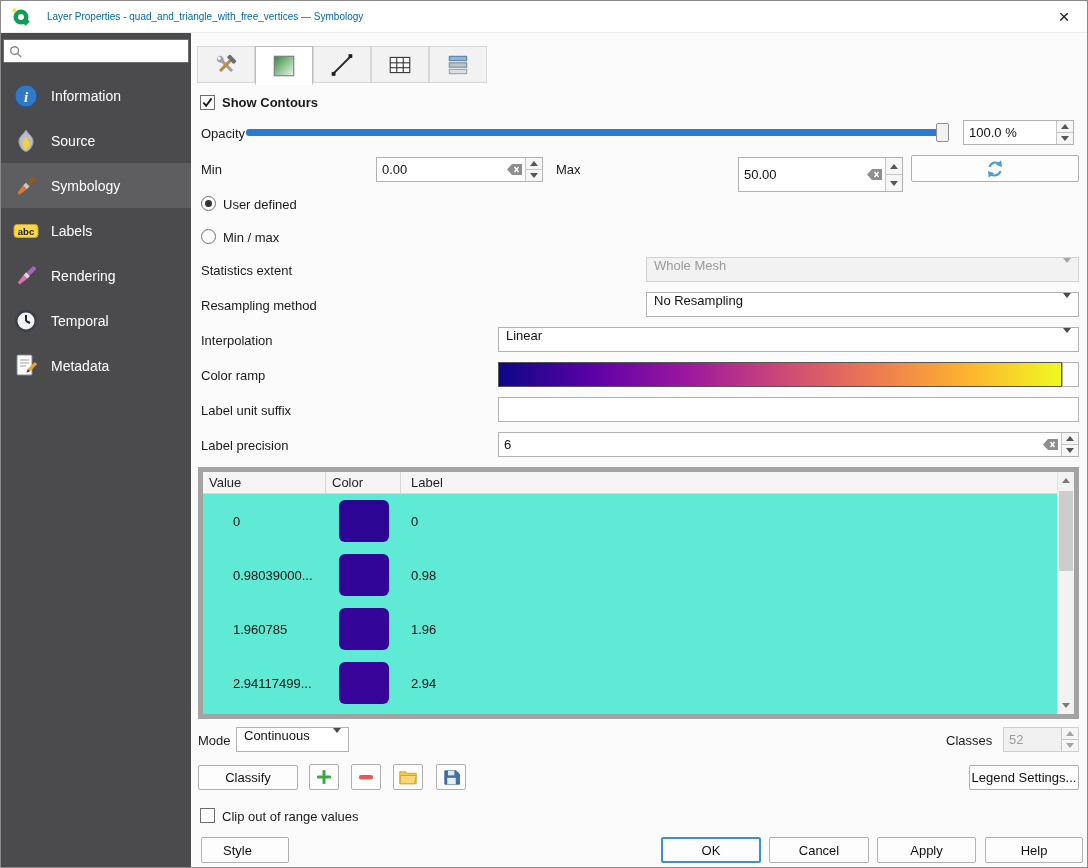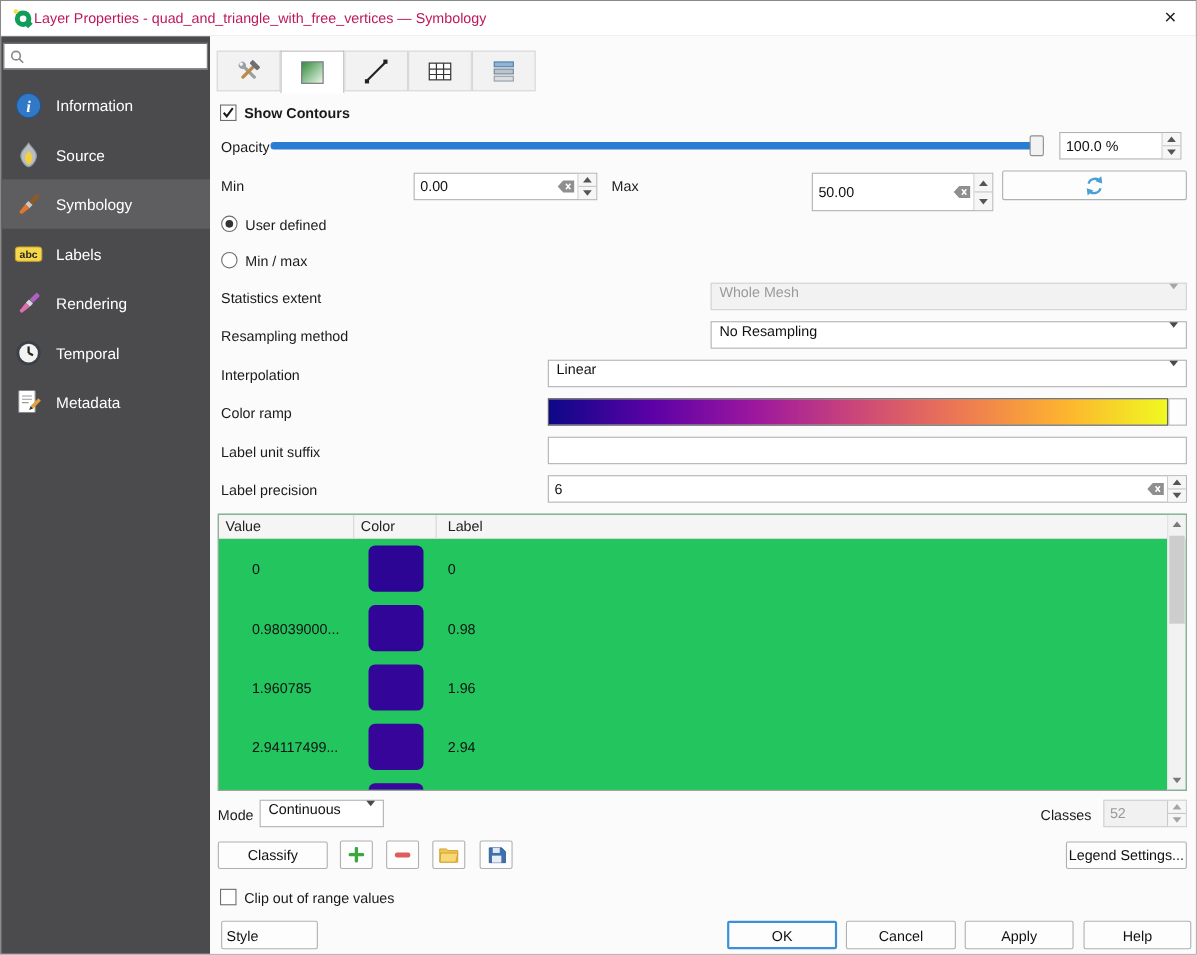--- a/index.html
+++ b/index.html
@@ -3,21 +3,21 @@
 <meta charset="utf-8">
 <style>
   *{box-sizing:border-box;margin:0;padding:0}
   html,body{background:#ffffff}
   body{font-family:"Liberation Sans",sans-serif}
   .window{position:relative;width:1088px;height:868px;background:#fbfbfb;border:1px solid #8a8a8a;overflow:hidden;font-size:13px;color:#111}
   .lbl{position:absolute;font-size:13px;color:#1a1a1a;white-space:nowrap}
   
   .titlebar{position:absolute;left:0;top:0;width:100%;height:32px;background:#fff;border-bottom:1px solid #ececec;display:flex;align-items:center}
   .titlebar .logo{margin-left:10px;width:20px;height:20px;flex:0 0 auto}
-  .title-text{margin-left:0;font-size:13px;color:#be185d}
+  .title-text{margin-left:16px;font-size:10px;color:#0369a1}
   .close-btn{position:absolute;right:0;top:0;width:46px;height:31px;display:flex;align-items:center;justify-content:center;font-size:19px;color:#222;cursor:pointer}
   
   .sidebar{position:absolute;left:0;top:32px;width:190px;height:836px;background:#4b4b4d}
   .search-box{position:absolute;left:2px;top:6px;width:186px;height:24px;background:#fff;border:1px solid #6e6e6e;display:flex;align-items:center;padding:0 5px}
   .search-box input{border:none;outline:none;flex:1;min-width:0;font:12px "Liberation Sans",sans-serif;margin-left:5px;background:transparent}
   .nav{position:absolute;left:0;top:40px;width:100%}
   .nav-item{height:45px;display:flex;align-items:center;gap:12px;padding-left:12px;color:#fff;font-size:14px;cursor:pointer}
   .nav-item.selected{background:#5e5e61}
   .nav-item svg{flex:0 0 auto}
   
@@ -46,21 +46,21 @@
   .combo .combo-arrow{margin-left:auto;width:0;height:0;border-left:4px solid transparent;border-right:4px solid transparent;border-top:5px solid #4a4a4a}
   .combo.disabled{background:#f2f2f2;color:#9a9a9a;border-color:#d2d2d2;cursor:default}
   .combo.disabled .combo-arrow{border-top-color:#a5a5a5}
   .ramp{position:absolute;border:1px solid #555;cursor:pointer}
   .ramp-arrow{position:absolute;background:#fdfdfd;border:1px solid #b2b2b2;display:flex;align-items:center;justify-content:center;cursor:pointer}
   
   .btn{position:absolute;background:#fdfdfd;border:1px solid #b0b0b0;border-radius:2px;display:flex;align-items:center;justify-content:center;font-size:13px;color:#111;cursor:pointer}
   .btn.default{border:2px solid #3d8fd6}
   .icon-btn{position:absolute;width:30px;height:26px;background:#fdfdfd;border:1px solid #b0b0b0;border-radius:2px;display:flex;align-items:center;justify-content:center;cursor:pointer}
   
-  .classes-table{position:absolute;background:#22c55e;border:1px solid #a3a3a3;overflow:hidden}
+  .classes-table{position:absolute;background:#5eead4;border:5px solid #a3a3a3;overflow:hidden}
   .table-header{display:flex;height:22px;background:#f5f5f5;border-bottom:1px solid #d8d8d8;padding-right:17px}
   .th{display:flex;align-items:center;padding:0 6px;font-size:13px;color:#222;border-right:1px solid #d8d8d8}
   .th.col-label{border-right:none}
   .tbody{position:absolute;left:0;top:22px;right:17px;bottom:0;overflow:hidden}
   .trow{display:flex;height:54px;align-items:center;cursor:pointer}
   .col-value{width:123px;padding-left:30px}
   .col-color{width:75px;display:flex;justify-content:center}
   .col-label{flex:1;padding-left:10px}
   .swatch{width:50px;height:42px;border-radius:6px;cursor:pointer}
   .vscroll{position:absolute;top:0;right:0;width:17px;height:100%;background:#f2f2f2;border-left:1px solid #e2e2e2}
@@ -444,21 +444,21 @@
         <rect x="6" y="12.5" width="12" height="9" fill="#e8eef5"></rect>
       </svg>
     </div>
     <div class="btn" style="left:778px;top:732px;width:110px;height:25px">
       <span>Legend Settings...</span>
     </div>
 
     <div class="checkbox" style="left:9px;top:775px"></div>
     <span class="lbl" style="left:31px;top:776px">Clip out of range values</span>
 
-    <div class="btn" style="left:10px;top:804px;width:88px;height:26px;justify-content:space-between;padding:0 4px">
+    <div class="btn" style="left:10px;top:804px;width:88px;height:26px;justify-content:space-between;padding:0 21px">
       <span>Style</span>
       <span class="combo-arrow" style="margin:0"></span>
     </div>
     <div class="btn default" style="left: 470px; top: 804px; width: 100px; height: 26px; border-color: rgb(61, 143, 214);">
       <span>OK</span>
     </div>
     <div class="btn" style="left:578px;top:804px;width:100px;height:26px">
       <span>Cancel</span>
     </div>
     <div class="btn" style="left:686px;top:804px;width:99px;height:26px">

